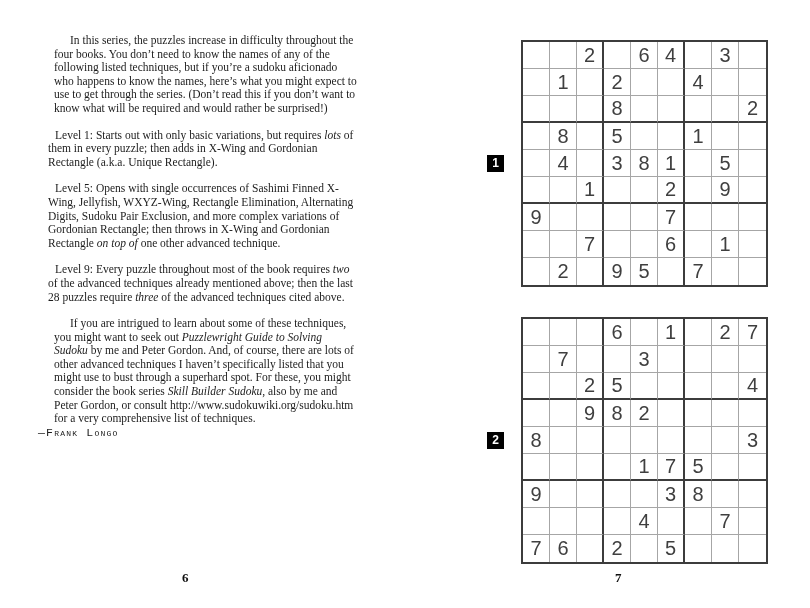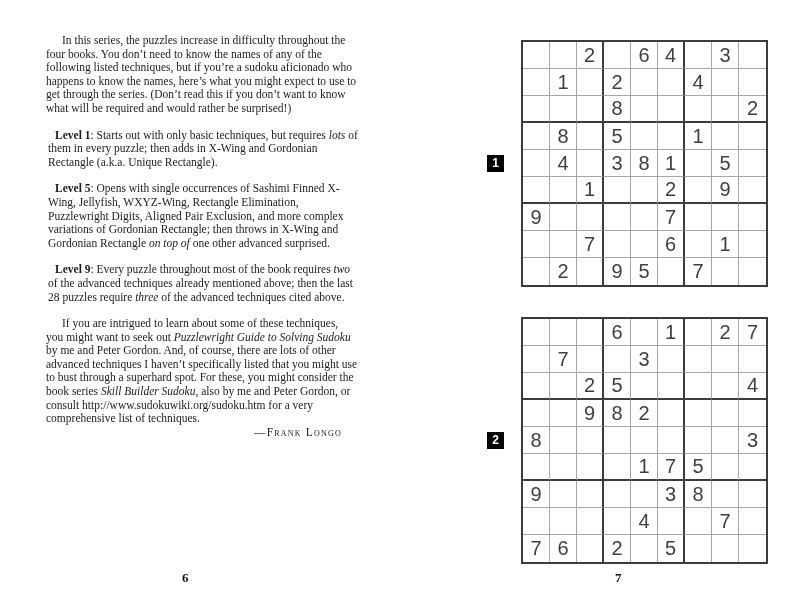--- a/index.html
+++ b/index.html
@@ -8,26 +8,26 @@
     background:#ffffff;
     font-family:"Liberation Serif", serif;
   }
 
   
   .text-block {
     position:absolute; left:38px; top:34px; width:320px;
     font-size:11.5px; line-height:13.6px; color:#1c1c1c;
     text-align:left;
   }
-  .text-block p { margin:0 0 13px 8px; }
+  .text-block p { margin:0 0 13px 16px; }
   .para.indent { text-indent:16px; }
   .para.level  { margin-left:10px; text-indent:7px; }
   .para.tight  { margin-bottom:0; }
-  .para.signature { margin:0; text-align:right; padding-right:16px; }
-  .b  { font-weight:bold; }
+  .para.signature { margin:0; text-align:left; padding-right:16px;font-family:Liberation Mono, monospace; }
+  .b  { font-weight:normal; }
   .i  { font-style:italic; }
   .sc { font-variant:small-caps; letter-spacing:1.2px; }
 
   
   .pagenum {
     position:absolute; top:570px;
     font:bold 13px "Liberation Serif", serif; color:#111;
   }
   .pagenum.left  { left:182px; }
   .pagenum.right { left:615px; }
@@ -62,22 +62,22 @@
   .cell:nth-child(n+73) { border-bottom:none; }
 </style>
 </head>
 <body>
 
 <div class="spread">
 
   <div class="page-left">
     <div class="text-block">
         <p class="para indent"><span>In this series, the puzzles increase in difficulty throughout the four books. You don’t need to know the names of any of the following listed techniques, but if you’re a sudoku aficionado who happens to know the names, here’s what you might expect to use to get through the series. (Don’t read this if you don’t want to know what will be required and would rather be surprised!)</span></p>
-        <p class="para level"><span class="b">Level 1</span><span>: Starts out with only basic techniques, but requires </span><span class="i">lots</span><span> of them in every puzzle; then adds in X-Wing and Gordonian Rectangle (a.k.a. Unique Rectangle).</span></p>
-        <p class="para level"><span class="b">Level 5</span><span>: Opens with single occurrences of Sashimi Finned X-Wing, Jellyfish, WXYZ-Wing, Rectangle Elimination, Puzzlewright Digits, Aligned Pair Exclusion, and more complex variations of Gordonian Rectangle; then throws in X-Wing and Gordonian Rectangle </span><span class="i">on top of</span><span> one other advanced surprised.</span></p>
+        <p class="para level"><span class="b">Level 1</span><span>: Starts out with only basic variations, but requires </span><span class="i">lots</span><span> of them in every puzzle; then adds in X-Wing and Gordonian Rectangle (a.k.a. Unique Rectangle).</span></p>
+        <p class="para level"><span class="b">Level 5</span><span>: Opens with single occurrences of Sashimi Finned X-Wing, Jellyfish, WXYZ-Wing, Rectangle Elimination, Alternating Digits, Sudoku Pair Exclusion, and more complex variations of Gordonian Rectangle; then throws in X-Wing and Gordonian Rectangle </span><span class="i">on top of</span><span> one other advanced technique.</span></p>
         <p class="para level"><span class="b">Level 9</span><span>: Every puzzle throughout most of the book requires </span><span class="i">two</span><span> of the advanced techniques already mentioned above; then the last 28 puzzles require </span><span class="i">three</span><span> of the advanced techniques cited above.</span></p>
         <p class="para indent tight"><span>If you are intrigued to learn about some of these techniques, you might want to seek out </span><span class="i">Puzzlewright Guide to Solving Sudoku</span><span> by me and Peter Gordon. And, of course, there are lots of other advanced techniques I haven’t specifically listed that you might use to bust through a superhard spot. For these, you might consider the book series </span><span class="i">Skill Builder Sudoku</span><span>, also by me and Peter Gordon, or consult http://www.sudokuwiki.org/sudoku.htm for a very comprehensive list of techniques.</span></p>
         <p class="para signature"><span class="sc">—Frank Longo</span></p>
       </div>
     <div class="pagenum left">6</div>
   </div>
 
   <div class="page-right">
     <div>
         <div class="puzzle puzzle-0">

